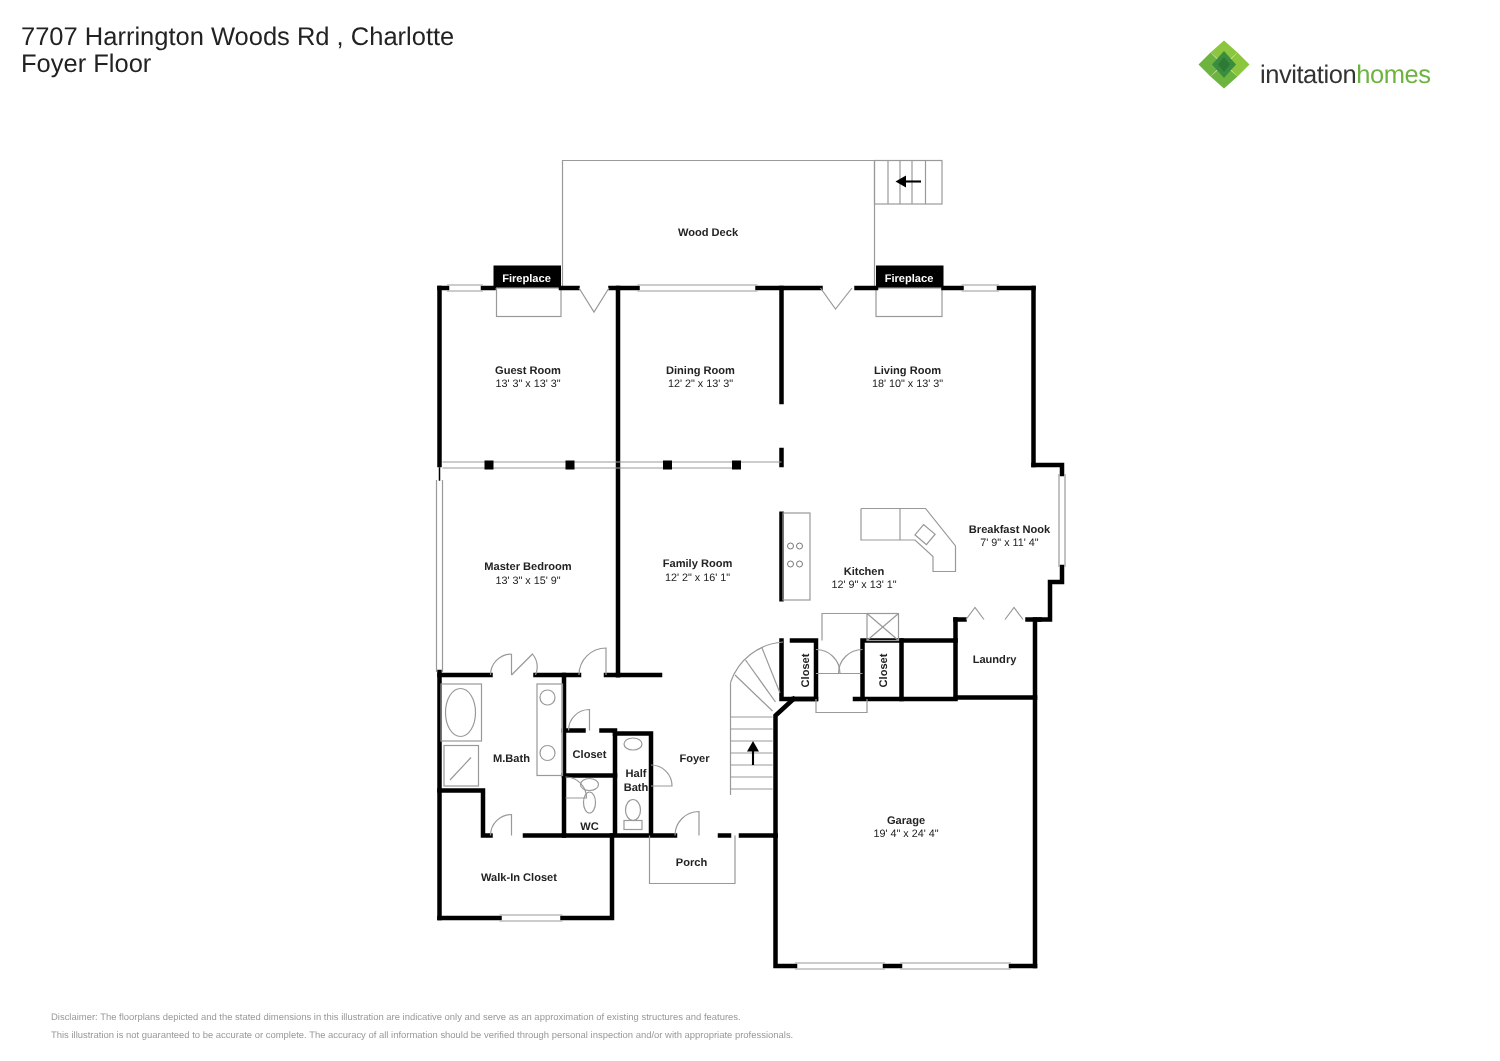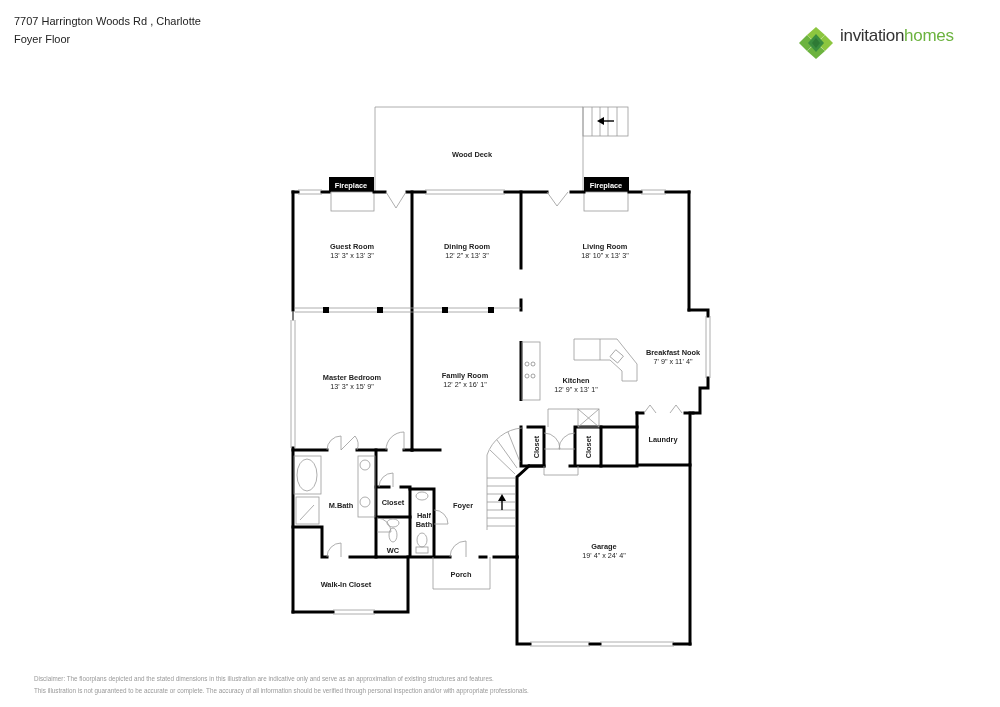--- a/index.html
+++ b/index.html
@@ -1,18 +1,18 @@
 <!DOCTYPE html>
 <html><head>
 <meta charset="utf-8">
 <style>
   html,body{margin:0;padding:0;background:#fff;}
   body{width:1000px;height:707px;position:relative;overflow:hidden;font-family:"Liberation Sans",sans-serif;color:#222;}
-  .hdr{position:absolute;left:14px;font-size:11px;color:#222;}
-  .logo{position:absolute;left:798px;top:26px;display:flex;align-items:flex-start;}
+  .hdr{position:absolute;left:14px;font-size:17px;color:#222;}
+  .logo{position:absolute;left:798px;top:26px;display:flex;align-items:flex-end;}
   .logo-text{font-size:17px;font-family:"Liberation Sans",sans-serif;margin-left:6px;letter-spacing:-0.3px;}
   .logo-text .a{color:#333;}
   .logo-text .b{color:#6cb33f;}
   .disc{position:absolute;left:34px;font-size:6.3px;color:#999;white-space:nowrap;}
   svg.plan{position:absolute;left:0;top:0;}
   .lbl{font-family:"Liberation Sans",sans-serif;font-size:7.4px;font-weight:bold;fill:#222;text-anchor:middle;}
   .dim{font-family:"Liberation Sans",sans-serif;font-size:7.2px;fill:#222;text-anchor:middle;}
   .fp{font-family:"Liberation Sans",sans-serif;font-size:7.4px;font-weight:bold;fill:#fff;text-anchor:middle;}
 </style>
 </head>

